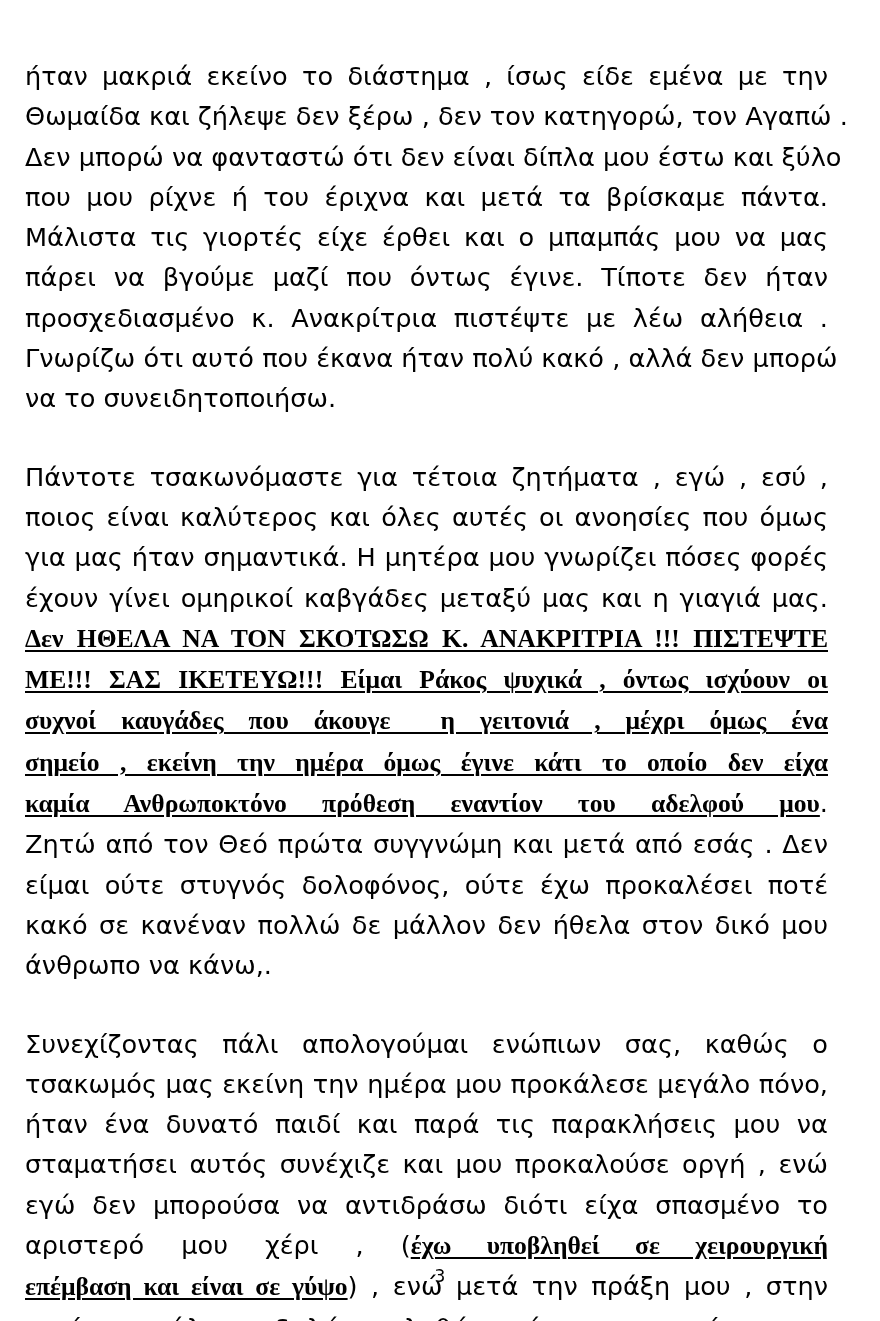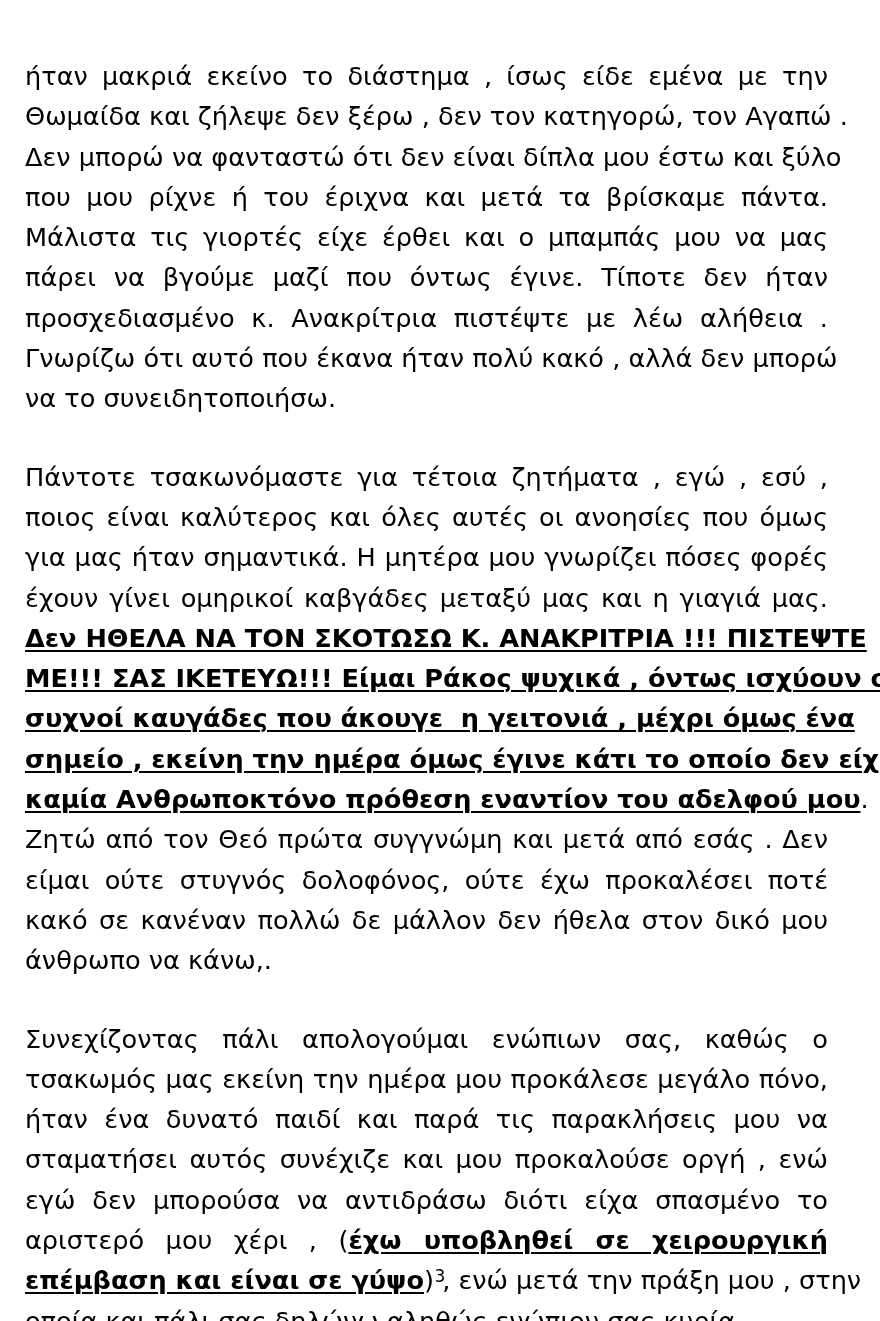--- a/index.html
+++ b/index.html
@@ -63,20 +63,21 @@
   .indent-spacer {
     display: inline-block;
     width: 68px;
   }
 
   .bu {
     font-weight: bold;
     text-decoration: underline;
     text-underline-offset: 3px;
     text-decoration-thickness: 2px;
+    font-family: Liberation Serif, serif;
   }
 
   .para-gap {
     height: 38px;
   }
 
   .page-number {
     position: absolute;
     left: 0;
     top: 1266px;

